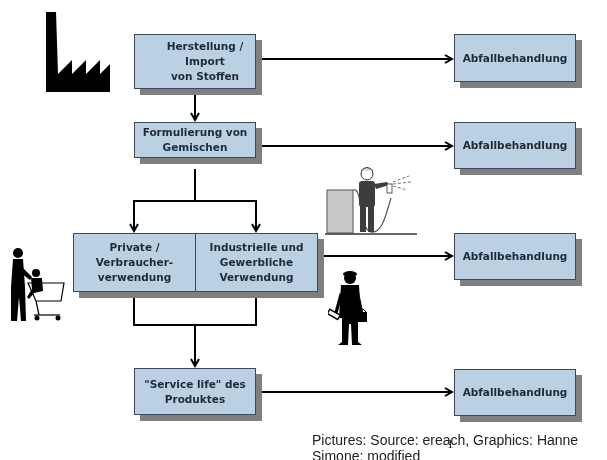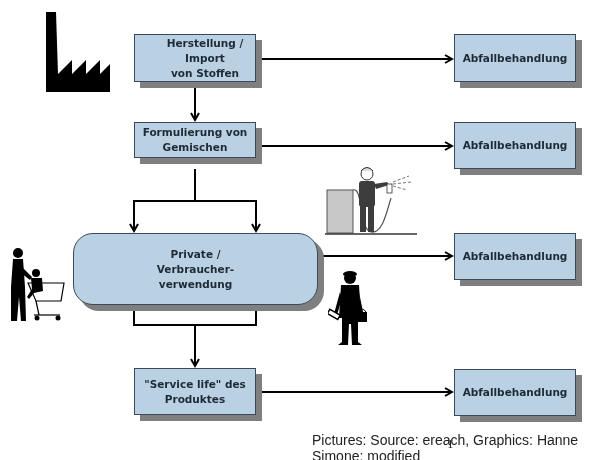--- a/index.html
+++ b/index.html
@@ -39,32 +39,35 @@
   <line x1="256" y1="392" x2="452" y2="392" stroke="#000" stroke-width="2" marker-end="url(#ah)"></line>
 
   <line x1="195" y1="82" x2="195" y2="120" stroke="#000" stroke-width="2" marker-end="url(#ah)"></line>
   <path d="M195,169 L195,201 M134,201 L256,201" stroke="#000" stroke-width="2" fill="none"></path>
   <line x1="134" y1="200" x2="134" y2="231" stroke="#000" stroke-width="2" marker-end="url(#ah)"></line>
   <line x1="256" y1="200" x2="256" y2="231" stroke="#000" stroke-width="2" marker-end="url(#ah)"></line>
   <path d="M134,292 L134,325 L256,325 L256,292" stroke="#000" stroke-width="2" fill="none"></path>
   <line x1="195" y1="325" x2="195" y2="366" stroke="#000" stroke-width="2" marker-end="url(#ah)"></line>
 </svg>
 
-<div class="box" style="left:134px;top:34px;width:122px;height:48px;padding-left:20px;">
+<div class="box" style="left:134px;top:34px;width:122px;height:55px;padding-left:20px;">
   <span>Herstellung / Import
 von Stoffen</span>
 </div>
 <div class="box" style="left:134px;top:122px;width:122px;height:36px;">
   <span>Formulierung von
 Gemischen</span>
 </div>
-<div class="split" style="left:73px;top:233px;width:245px;height:72px;border-radius:20px;">
+<div class="split" style="left:73px;top:233px;width:245px;height:59px;">
   <div class="half">Private /
 Verbraucher-
 verwendung</div>
+  <div class="half">Industrielle und
+Gewerbliche
+Verwendung</div>
 </div>
 <div class="box" style="left:134px;top:368px;width:122px;height:47px;">
   <span>"Service life" des
 Produktes</span>
 </div>
 
 <div class="box" style="left:454px;top:34px;width:122px;height:48px;">
   <span>Abfallbehandlung</span>
 </div>
 <div class="box" style="left:454px;top:122px;width:122px;height:47px;">

